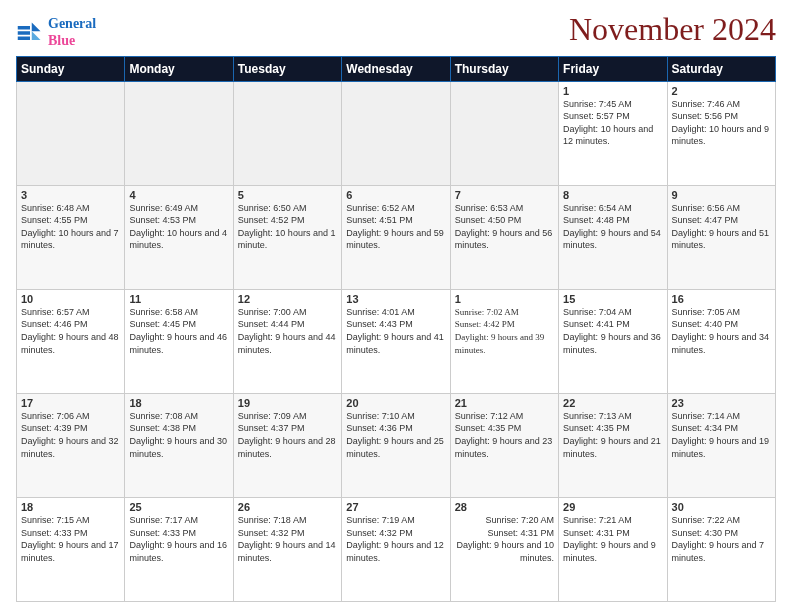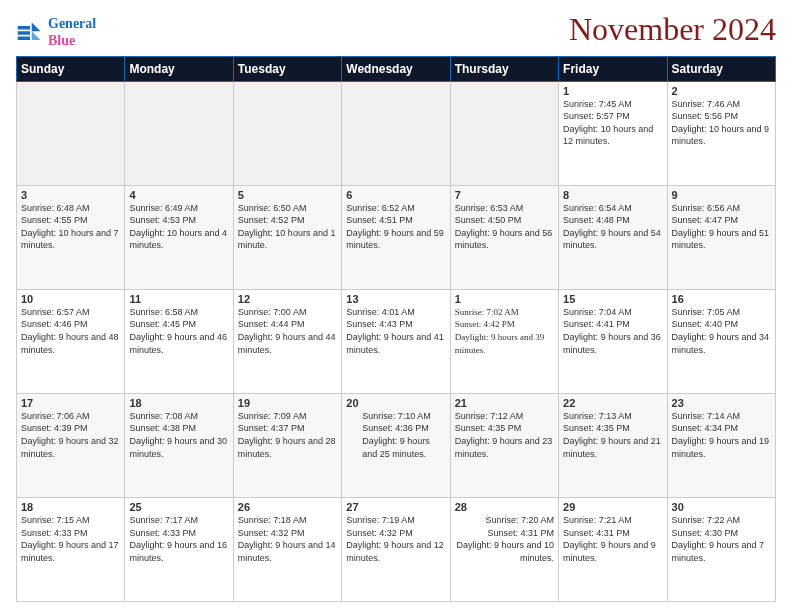--- a/index.html
+++ b/index.html
@@ -257,21 +257,21 @@
 Daylight: 9 hours and 30 minutes.</div>
           </td>
           <td>
             <span class="day-num">19</span>
             <div class="day-info" style="white-space: pre-line;">Sunrise: 7:09 AM
 Sunset: 4:37 PM
 Daylight: 9 hours and 28 minutes.</div>
           </td>
           <td>
             <span class="day-num">20</span>
-            <div class="day-info" style="white-space: pre-line; margin-left: 16px;">Sunrise: 7:10 AM
+            <div class="day-info" style="white-space: pre-line;">Sunrise: 7:10 AM
 Sunset: 4:36 PM
 Daylight: 9 hours and 25 minutes.</div>
           </td>
           <td>
             <span class="day-num">21</span>
             <div class="day-info" style="white-space: pre-line;">Sunrise: 7:12 AM
 Sunset: 4:35 PM
 Daylight: 9 hours and 23 minutes.</div>
           </td>
           <td>

